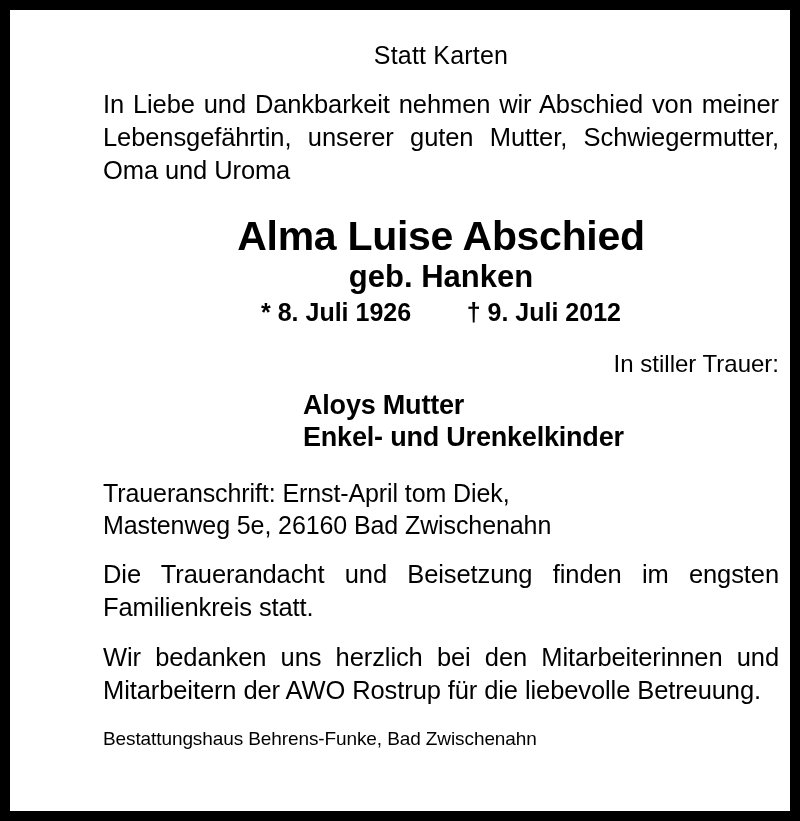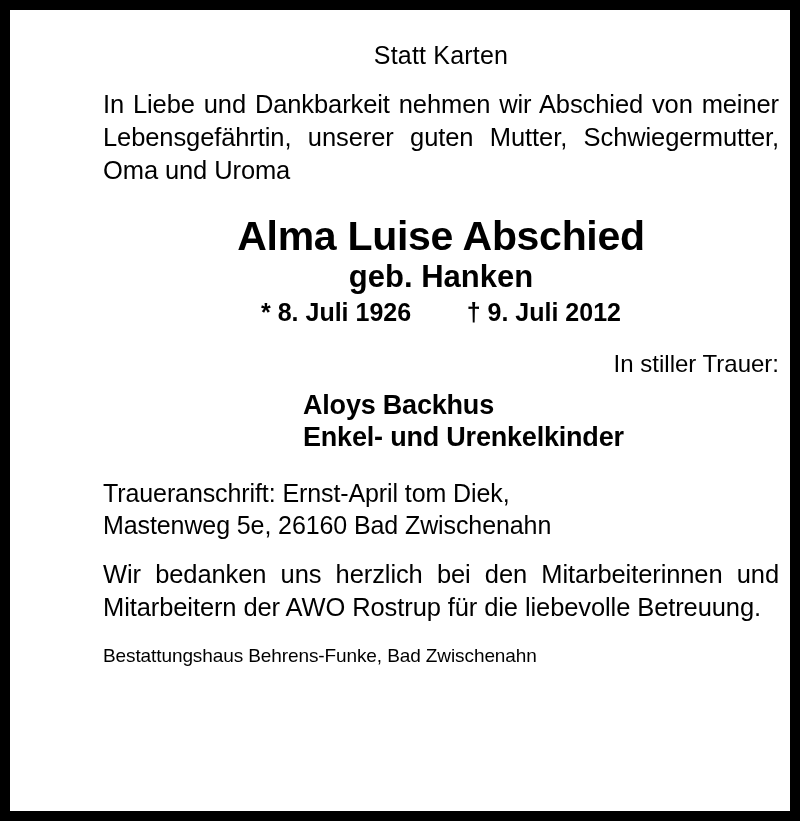--- a/index.html
+++ b/index.html
@@ -156,30 +156,31 @@
 
       <div class="name-block">
         <div class="deceased-name">Alma Luise Abschied</div>
         <div class="maiden-name">geb. Hanken</div>
         <div class="dates">* 8. Juli 1926        † 9. Juli 2012</div>
       </div>
 
       <div class="mourners-block">
         <div class="mourners-heading">In stiller Trauer:</div>
         <ul class="mourners-list">
-          <li>Aloys Backhus</li>
+          <li>Aloys Mutter</li>
           <li>Enkel- und Urenkelkinder</li>
         </ul>
       </div>
 
       <div class="address-block">
         <p class="address-line">Traueranschrift: Ernst-April tom Diek,</p>
         <p class="address-line">Mastenweg 5e, 26160 Bad Zwischenahn</p>
       </div>
 
+      <p class="body-para">Die Trauerandacht und Beisetzung finden im engsten Familienkreis statt.</p>
 
       <p class="body-para">Wir bedanken uns herzlich bei den Mitarbeiterinnen und Mitarbeitern der AWO Rostrup für die liebevolle Betreuung.</p>
 
       <p class="funeral-home">Bestattungshaus Behrens-Funke, Bad Zwischenahn</p>
 
     </div>
   </div>
 </div>
 
 </body></html>

